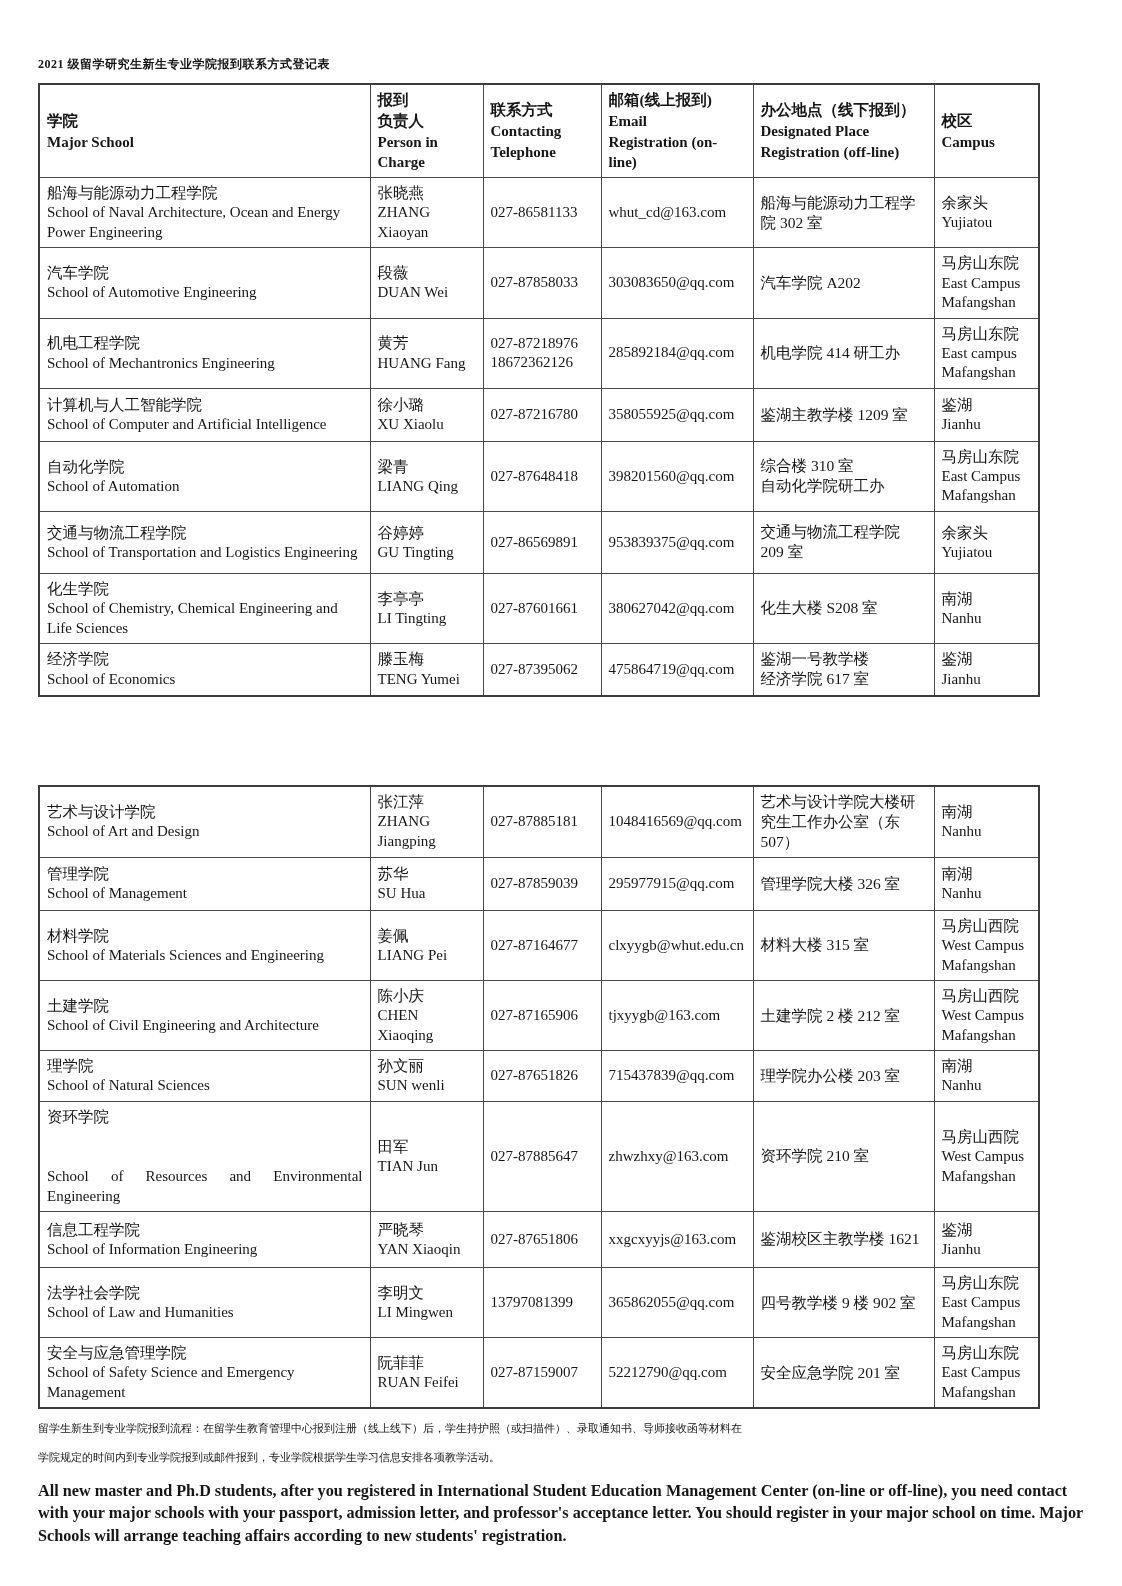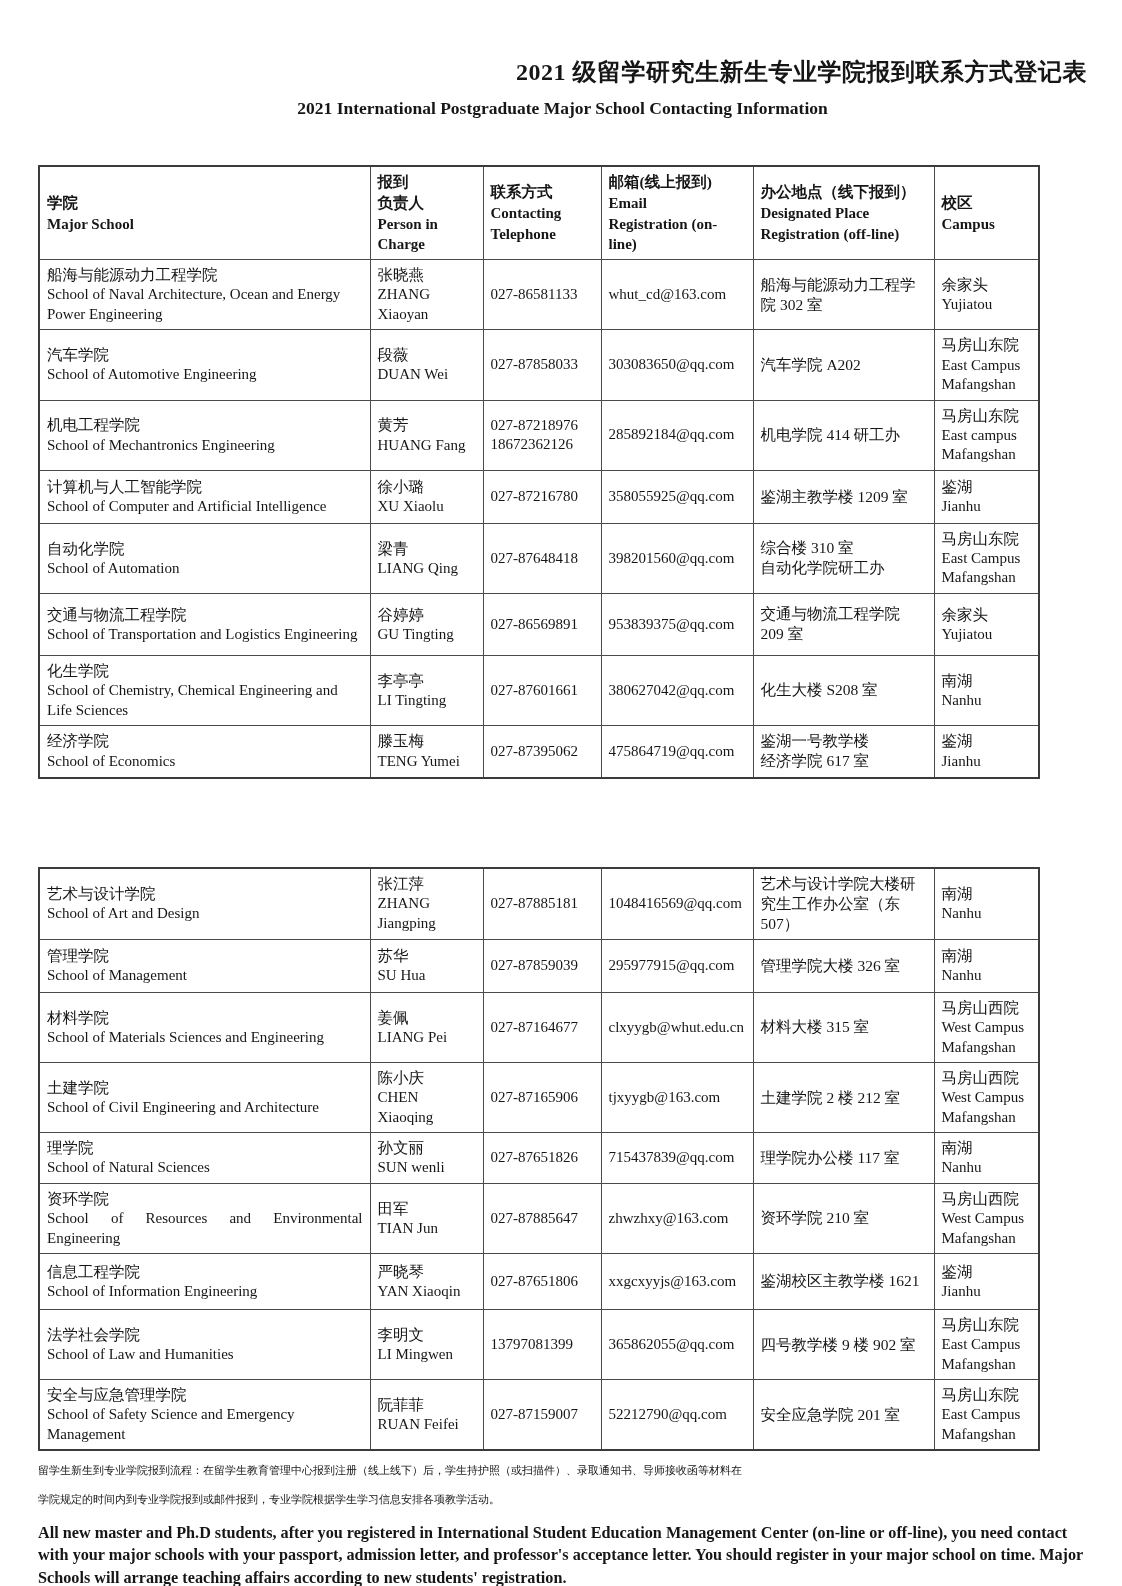--- a/index.html
+++ b/index.html
@@ -3,42 +3,42 @@
 <meta charset="utf-8">
 <style>
   html,body { margin:0; padding:0; background:#fff; }
   .page {
     width:1122px; height:1586px; box-sizing:border-box;
     background:#fff; color:#161616;
     font-family:"Liberation Serif","DejaVu Serif",serif;
     padding:56px 35px 0 38px; overflow:hidden; position:relative;
   }
   .title-zh {
-    font-size:24px; font-weight:bold; text-align:right;
+    font-size:12px; font-weight:bold; text-align:left;
     margin:0 0 10px 0; letter-spacing:0.5px;
   }
   .title-en {
     font-size:17.5px; font-weight:bold; text-align:center;
     margin:0 0 46px 0;
   }
   table.contact {
     width:1000px; table-layout:fixed; border-collapse:collapse;
     border:2px solid #3c3c3c;
   }
   table.contact td, table.contact th {
     border:1.5px solid #4a4a4a; padding:5px 7px;
     vertical-align:middle; text-align:left;
     font-size:15px; line-height:1.3; font-weight:normal;
     overflow:hidden;
   }
   th .h-zh { font-weight:bold; font-size:15.5px; line-height:1.35; }
   th .h-en { font-weight:bold; font-size:15px;   line-height:1.35; }
   td .zh { font-size:15.5px; }
   td .en { font-size:15px; }
-  td .en.justify { text-align:justify; }
+  td .en.justify { text-align:justify;margin-top:40px; }
   thead tr { height:84px; }
   
   #tbody1 tr:nth-child(1){height:67px} #tbody1 tr:nth-child(2){height:63px}
   #tbody1 tr:nth-child(3){height:67px} #tbody1 tr:nth-child(4){height:53px}
   #tbody1 tr:nth-child(5){height:62px} #tbody1 tr:nth-child(6){height:62px}
   #tbody1 tr:nth-child(7){height:64px} #tbody1 tr:nth-child(8){height:52px}
   #tbody2 tr:nth-child(1){height:67px} #tbody2 tr:nth-child(2){height:53px}
   #tbody2 tr:nth-child(3){height:59px} #tbody2 tr:nth-child(4){height:67px}
   #tbody2 tr:nth-child(5){height:49px} #tbody2 tr:nth-child(6){height:64px}
   #tbody2 tr:nth-child(7){height:56px} #tbody2 tr:nth-child(8){height:67px}
@@ -52,21 +52,20 @@
   .note-en {
     font-size:16.2px; font-weight:bold; line-height:1.4; margin:2px 0 0 0;
   }
 </style>
 </head>
 <body>
 
 <div class="page">
 
   <h1 class="title-zh">2021 级留学研究生新生专业学院报到联系方式登记表</h1>
-  <h2 class="title-en">2021 International Postgraduate Major School Contacting Information</h2>
 
   <table class="contact first">
     <colgroup>
       <col style="width:331px">
         <col style="width:113px">
         <col style="width:118px">
       <col style="width:152px">
         <col style="width:181px">
         <col style="width:105px">
     </colgroup>
@@ -406,21 +405,21 @@
             <div class="zh">孙文丽</div>
             <div class="en">SUN wenli</div>
           </td>
           <td>
             <div>027-87651826</div>
           </td>
           <td>
             <div class="en">715437839@qq.com</div>
           </td>
           <td>
-            <div class="zh">理学院办公楼 117 室</div>
+            <div class="zh">理学院办公楼 203 室</div>
           </td>
           <td>
             <div class="zh">南湖</div>
             <div class="en">Nanhu</div>
           </td>
         </tr>
         <tr>
           <td>
             <div class="zh">资环学院</div>
             <div class="en justify">School of Resources and Environmental Engineering</div>

